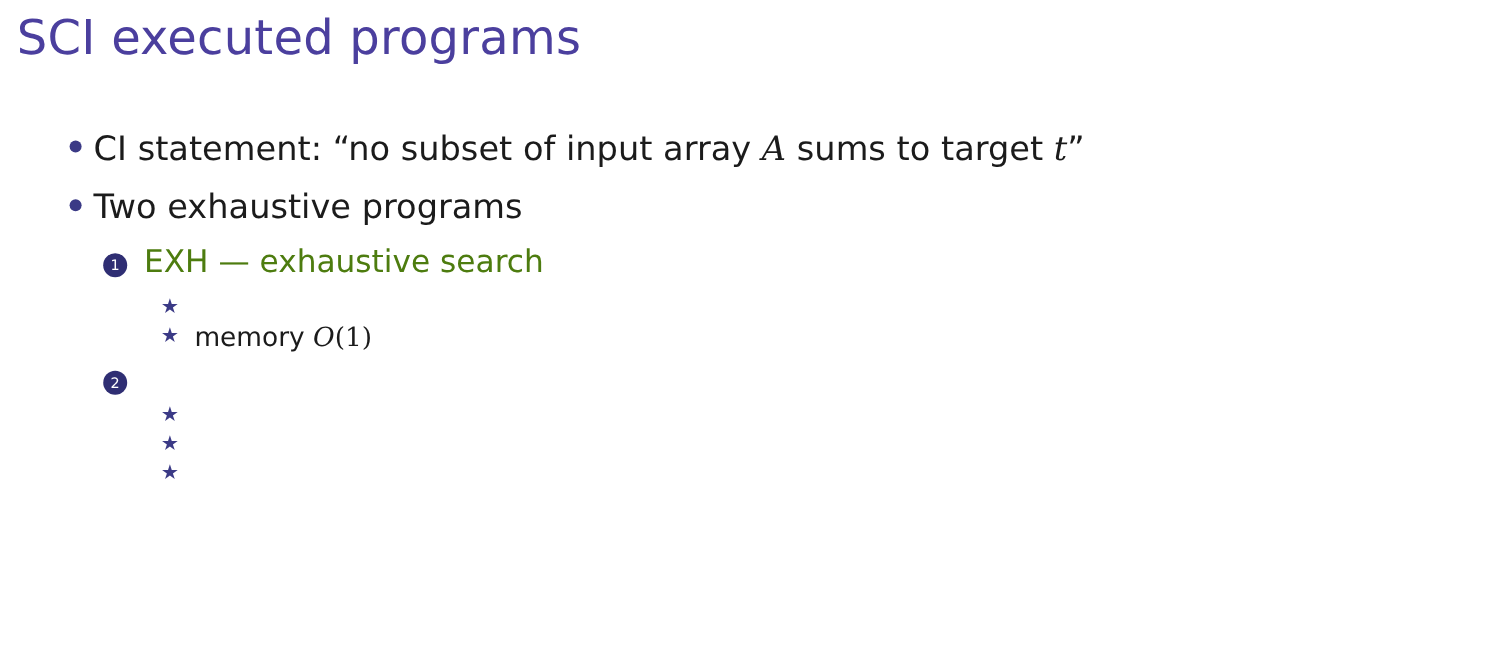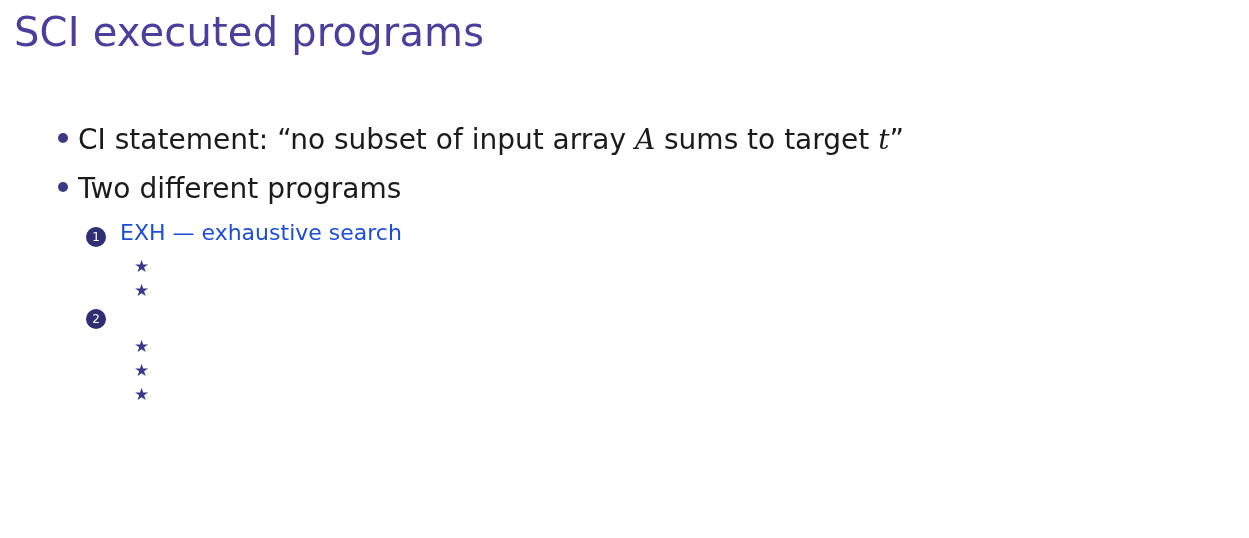--- a/index.html
+++ b/index.html
@@ -27,21 +27,21 @@
     font-size: 40px;
     line-height: 1.2;
     color: #4b3f9e;
     font-weight: 400;
     letter-spacing: 0.2px;
     white-space: nowrap;
   }
   .body {
     position: absolute;
     left: 52px;
-    top: 120px;
+    top: 104px;
     right: 10px;
   }
   .lvl1-item {
     display: flex;
     align-items: flex-start;
     margin-bottom: 8px;
   }
   .bullet-dot {
     flex: 0 0 auto;
     width: 26px;
@@ -84,23 +84,23 @@
     height: 20px;
     border-radius: 50%;
     background: #2f2e73;
     color: #ffffff;
     font-size: 12px;
     font-style: normal;
     line-height: 1;
     font-family: "DejaVu Sans", sans-serif;
   }
   .lvl2-text {
-    font-size: 22px;
+    font-size: 26px;
     line-height: 1.45;
-    color: #1d4ed8;
+    color: #4d7c0f;
   }
   .lvl3-list {
     margin-top: 1px;
     margin-left: 48px;
   }
   .lvl3-item {
     display: flex;
     align-items: flex-start;
     margin-bottom: 0px;
   }
@@ -146,36 +146,37 @@
       <span class="bullet-dot">
           <i></i>
         </span>
       <span class="lvl1-text">CI statement:  “no subset of input array <span class="mi">A</span> sums to target <span class="mi">t</span>”</span>
     </div>
 
     <div class="lvl1-item">
       <span class="bullet-dot">
           <i></i>
         </span>
-      <span class="lvl1-text">Two different programs</span>
+      <span class="lvl1-text">Two exhaustive programs</span>
     </div>
 
     <div class="lvl2-list">
 
       <div class="lvl2-item">
         <span class="num-badge"><i>1</i></span>
         <span class="lvl2-text">EXH — exhaustive search</span>
       </div>
 
       <div class="lvl3-list">
         <div class="lvl3-item">
           <span class="star">★</span>
         </div>
         <div class="lvl3-item">
           <span class="star">★</span>
+          <span class="lvl3-text">memory <span class="mi">O</span><span class="num">(1)</span></span>
         </div>
       </div>
 
       <div class="lvl2-item">
         <span class="num-badge"><i>2</i></span>
       </div>
 
       <div class="lvl3-list">
         <div class="lvl3-item">
           <span class="star">★</span>

